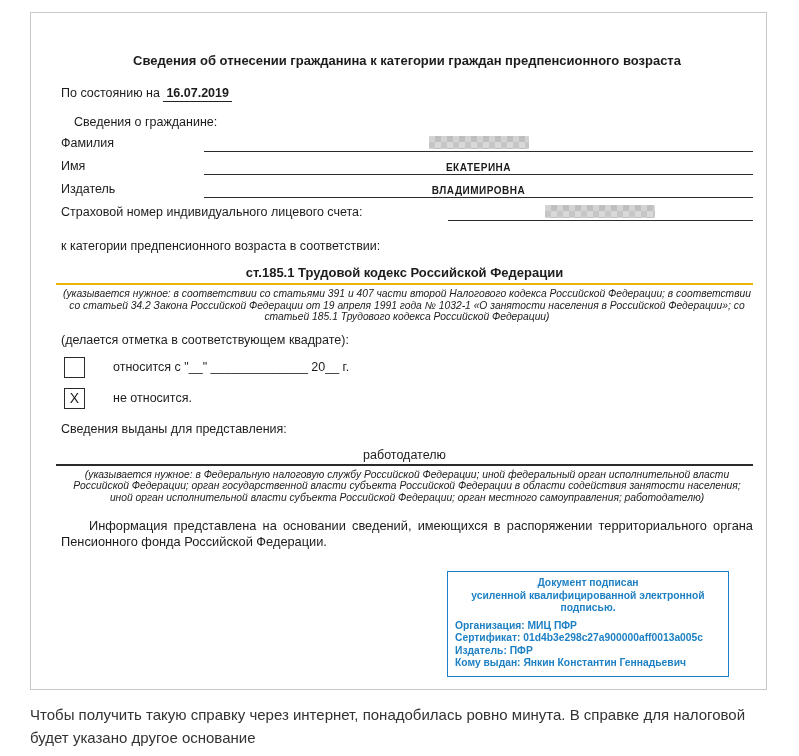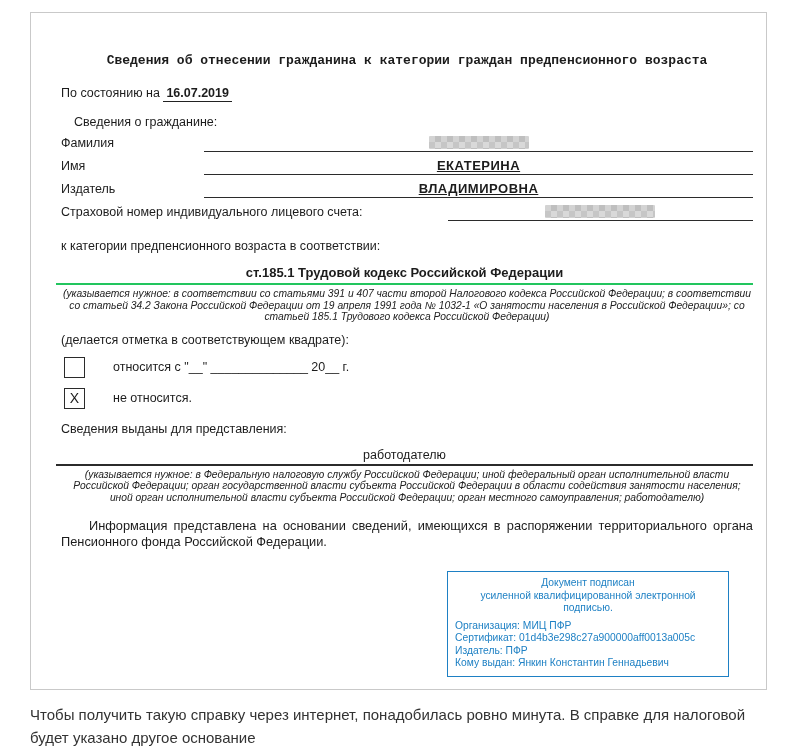--- a/index.html
+++ b/index.html
@@ -8,46 +8,46 @@
     font-family:"Liberation Sans","DejaVu Sans",sans-serif;
     -webkit-font-smoothing:antialiased;
   }
   
   .doc{
     position:absolute;left:30px;top:12px;width:737px;height:678px;
     border:1px solid #c9c9c9;background:#fff;box-sizing:border-box;
     padding:0 13px 0 30px;color:#1c1c1c;font-size:12.5px;overflow:hidden;
   }
   .doc-title{
-    margin-top:40px;text-align:center;font-weight:bold;font-size:13px;line-height:16px;font-family:Liberation Mono, monospace;
+    margin-top:40px;text-align:center;font-weight:bold;font-size:13px;line-height:16px;
   }
   .asof{margin-top:17px;font-size:12.5px;}
   .asof .date{font-weight:bold;border-bottom:1.5px solid #222;padding:0 3px 1px 3px;margin-left:0;}
   .citizen{margin-top:15px;margin-left:13px;}
   .frow{display:flex;align-items:flex-end;height:22px;margin-top:1px;}
   .frow .flabel{flex:0 0 auto;white-space:nowrap;padding-bottom:2px;}
   .frow.fixed .flabel{width:143px;}
   .frow .fline{
     flex:1 1 auto;border-bottom:1.5px solid #2b2b2b;text-align:center;
     display:flex;align-items:flex-end;justify-content:center;height:100%;
   }
   .frow.snils .fline{margin-left:85px;}
-  .fvalue{font-weight:bold;font-size:13px;letter-spacing:.5px;padding-bottom:1px;text-decoration:underline;}
+  .fvalue{font-weight:bold;font-size:10px;letter-spacing:.5px;padding-bottom:1px;}
   .redacted{
     display:inline-block;height:13px;margin-bottom:2px;border-radius:1px;
     background:conic-gradient(#bfbfbf 25%, #d9d9d9 0 50%, #c6c6c6 0 75%, #d3d3d3 0) 0 0/12px 12px;
     filter:blur(.5px);
   }
   .red-surname{width:100px;}
   .red-birth{width:80px;}
   .red-snils{width:110px;}
   .cat-intro{margin-top:18px;}
   .cat-value{
     margin-top:12px;margin-left:-5px;text-align:center;font-weight:bold;font-size:13px;
-    border-bottom:2px solid #22c55e;padding-bottom:3px;
+    border-bottom:2px solid #eab308;padding-bottom:3px;
   }
   .fineprint{
     margin-top:3px;text-align:center;font-style:italic;font-size:10.3px;line-height:11.5px;
     color:#222;
   }
   .marknote{margin-top:10px;}
   .cbrow{display:flex;align-items:center;margin-top:10px;}
   .cbbox{
     width:21px;height:21px;border:1.5px solid #2b2b2b;margin-left:3px;
     display:flex;align-items:center;justify-content:center;
@@ -58,21 +58,21 @@
   .rab-value{
     margin-top:12px;margin-left:-5px;text-align:center;font-weight:normal;font-size:12.5px;
     border-bottom:2.5px solid #2b2b2b;padding-bottom:2px;
   }
   .infopar{
     margin-top:15px;text-align:justify;text-indent:28px;line-height:16px;font-size:12.8px;
   }
   
   .stamp{
     width:282px;margin:21px 24px 0 auto;border:1.5px solid #1e80c4;
-    color:#1e80c4;font-weight:normal;font-size:10.3px;line-height:12.5px;
+    color:#1e80c4;font-weight:bold;font-size:10.3px;line-height:12.5px;
     padding:5px 7px 6px 7px;box-sizing:border-box;
   }
   .stamp .shead{text-align:center;}
   .stamp .sline{text-align:left;margin-top:0;}
   .stamp .sbody{margin-top:5px;}
   
   .caption{
     position:absolute;left:30px;top:703px;width:756px;
     font-size:15px;line-height:23px;color:#333;
   }

